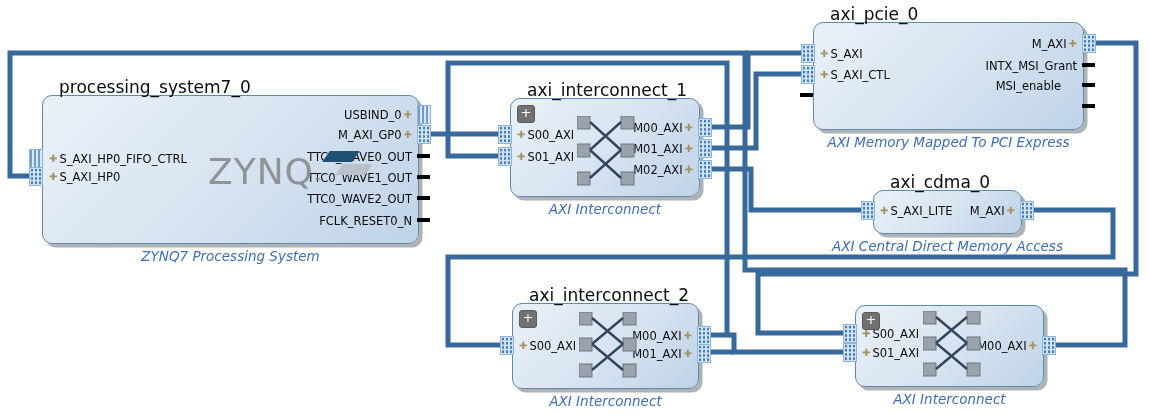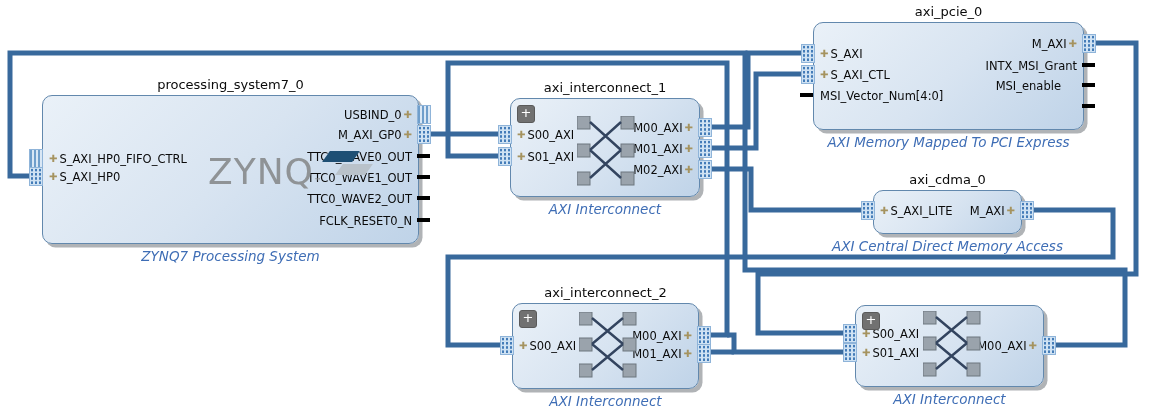--- a/index.html
+++ b/index.html
@@ -2,21 +2,21 @@
 <html><head>
 <meta charset="utf-8">
 <style>
   html,body{margin:0;padding:0;background:#fff;}
   #canvas{position:relative;width:1149px;height:414px;background:#ffffff;overflow:hidden;
           font-family:"DejaVu Sans","Liberation Sans",sans-serif;}
   #wires{position:absolute;left:0;top:0;z-index:1;}
   .block{position:absolute;z-index:2;border:1.5px solid #6288ad;border-radius:10px;
          background:linear-gradient(135deg,#eaf1f8 0%,#d8e4f1 50%,#bfd3e8 100%);
          box-shadow:3.5px 3.5px 0 rgba(150,153,158,.75);}
-  .btitle{position:absolute;top:-19px;left:0;width:100%;text-align:center;font-size:13px;
+  .btitle{position:absolute;top:-19px;left:16px;width:100%;font-size:17px;
           color:#0a0a0a;white-space:nowrap;}
   .bcap{position:absolute;bottom:-21px;left:50%;transform:translateX(-50%);font-size:13.5px;
         color:#3e6db5;white-space:nowrap;font-style:italic;}
   .port{position:absolute;height:16px;display:flex;align-items:center;gap:2px;
         font-size:11.5px;color:#0a0a0a;white-space:nowrap;z-index:3;}
   .port.r{justify-content:flex-end;}
   .plus{color:#a5935f;font-size:10px;line-height:1;}
   .conn{position:absolute;z-index:4;width:12px;height:17px;border:1px solid #8fb4d9;
         background-color:#cfe2f3;
         background-image:radial-gradient(#447cb8 1px,transparent 1.3px);
@@ -130,23 +130,20 @@
   <div class="block" style="left:813px;top:22px;width:269px;height:106px;">
     <div class="btitle">axi_pcie_0</div>
     <div class="port" style="left:6px;top:23px;">
       <span class="plus">✚</span>
       <span>S_AXI</span>
     </div>
     <div class="port" style="left:6px;top:44px;">
       <span class="plus">✚</span>
       <span>S_AXI_CTL</span>
     </div>
-    <div class="port" style="left:6px;top:65px;">
-      <span>MSI_Vector_Num[4:0]</span>
-    </div>
     <div class="port r" style="right:6px;top:13px;">
       <span>M_AXI</span>
       <span class="plus">✚</span>
     </div>
     <div class="port r" style="right:6px;top:35px;">
       <span>INTX_MSI_Grant</span>
     </div>
     <div class="port r" style="right:22px;top:55px;">
       <span>MSI_enable</span>
     </div>

